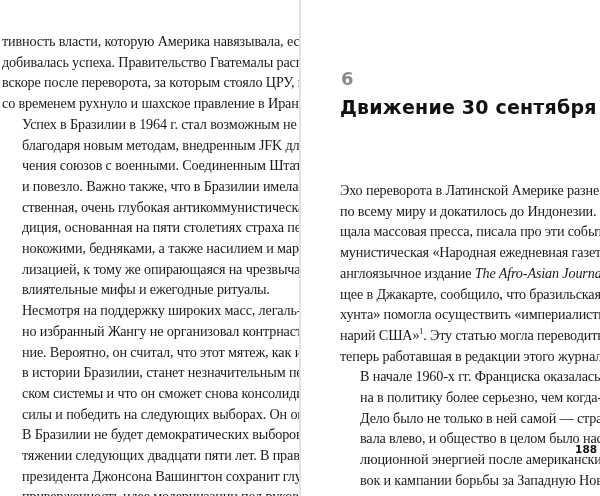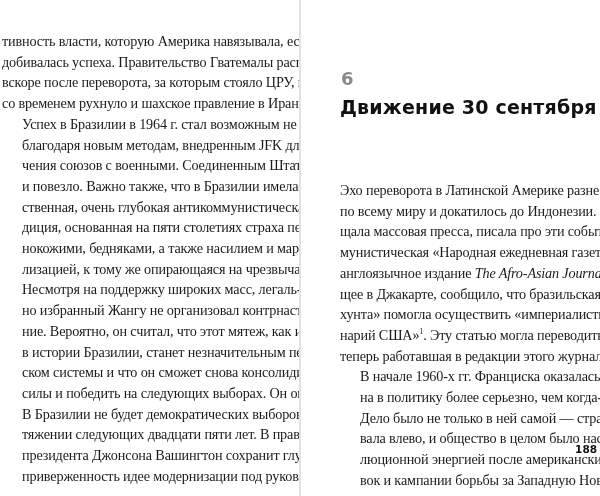--- a/index.html
+++ b/index.html
@@ -49,20 +49,21 @@
     </p>
     <p class="indent">
       <span class="line" style="text-indent:20px">Успех в Бразилии в 1964 г. стал возможным не только</span>
       <span class="line">благодаря новым методам, внедренным JFK для заклю-</span>
       <span class="line">чения союзов с военными. Соединенным Штатам еще</span>
       <span class="line">и повезло. Важно также, что в Бразилии имелась соб-</span>
       <span class="line">ственная, очень глубокая антикоммунистическая тра-</span>
       <span class="line">диция, основанная на пяти столетиях страха перед тем-</span>
       <span class="line">нокожими, бедняками, а также насилием и маргина-</span>
       <span class="line">лизацией, к тому же опирающаяся на чрезвычайно</span>
+      <span class="line last">влиятельные мифы и ежегодные ритуалы.</span>
     </p>
     <p class="indent">
       <span class="line" style="text-indent:20px">Несмотря на поддержку широких масс, легаль-</span>
       <span class="line">но избранный Жангу не организовал контрнаступле-</span>
       <span class="line">ние. Вероятно, он считал, что этот мятеж, как и другие</span>
       <span class="line">в истории Бразилии, станет незначительным перезапу-</span>
       <span class="line">ском системы и что он сможет снова консолидировать</span>
       <span class="line">силы и победить на следующих выборах. Он ошибся.</span>
       <span class="line">В Бразилии не будет демократических выборов на про-</span>
       <span class="line">тяжении следующих двадцати пяти лет. В правление</span>

